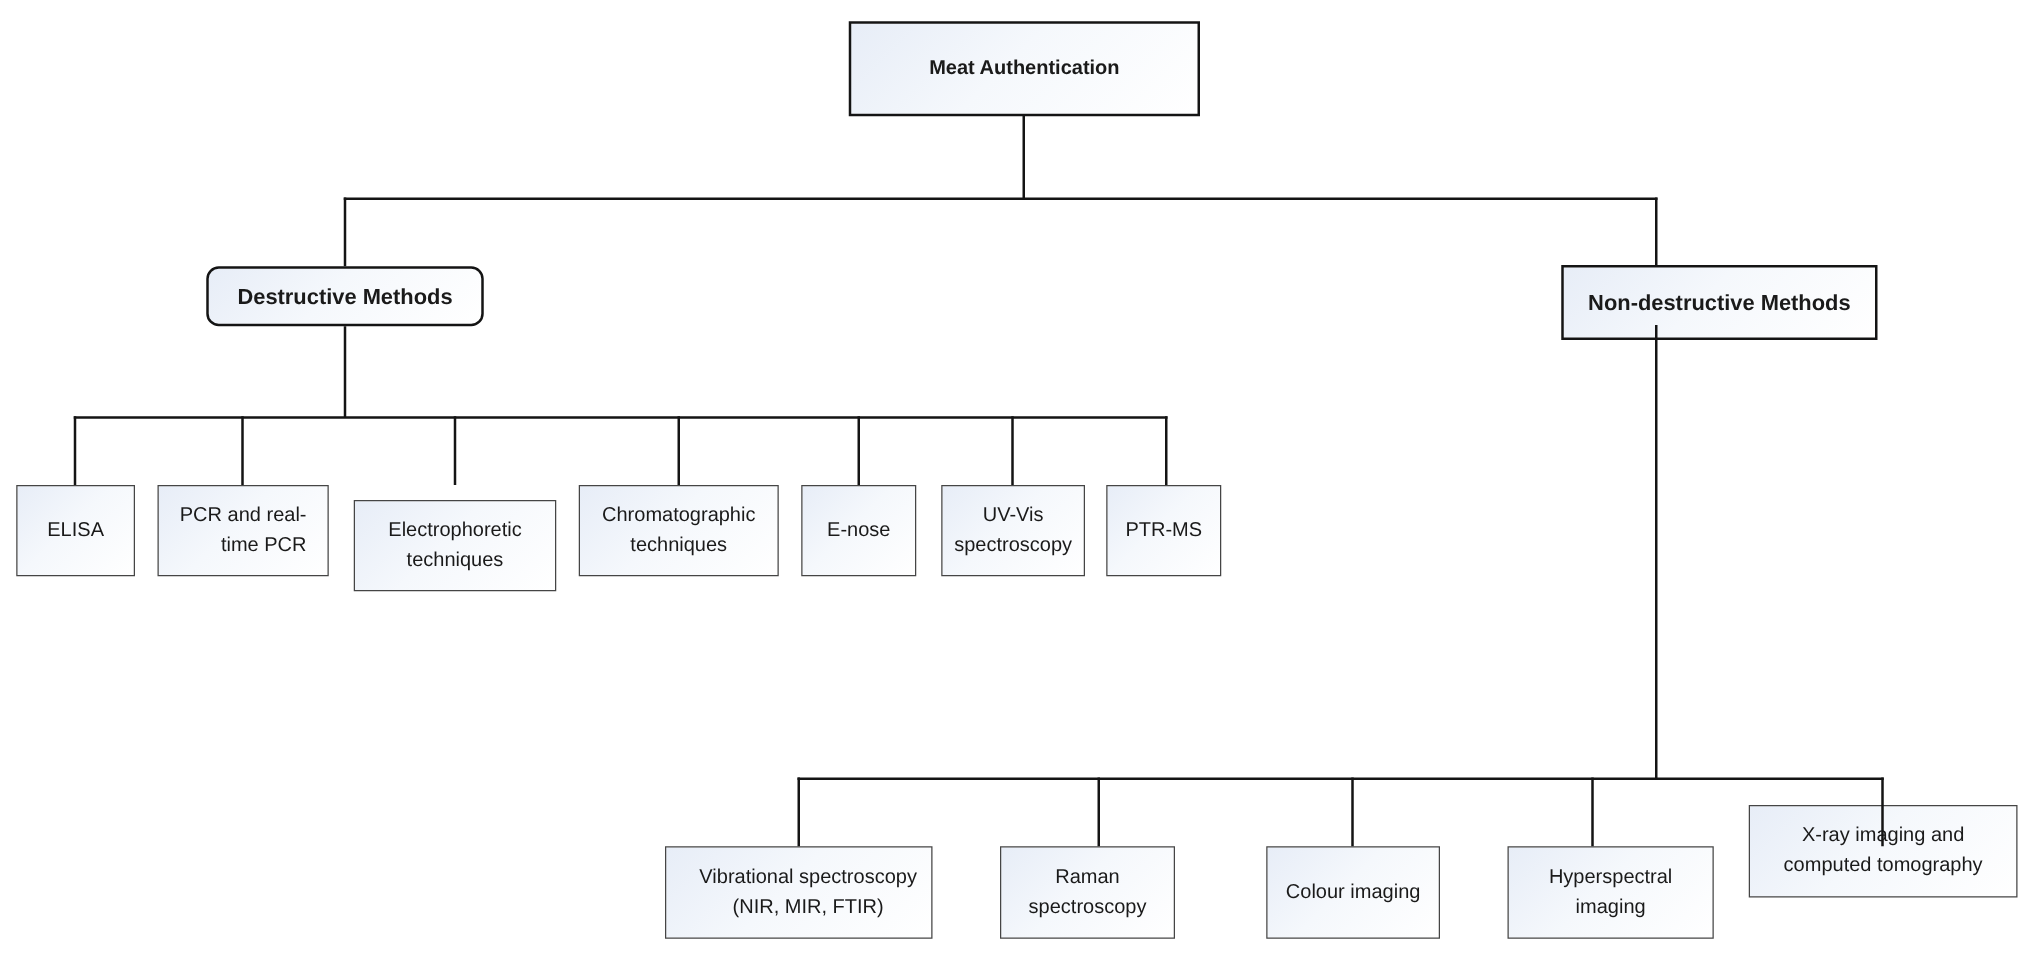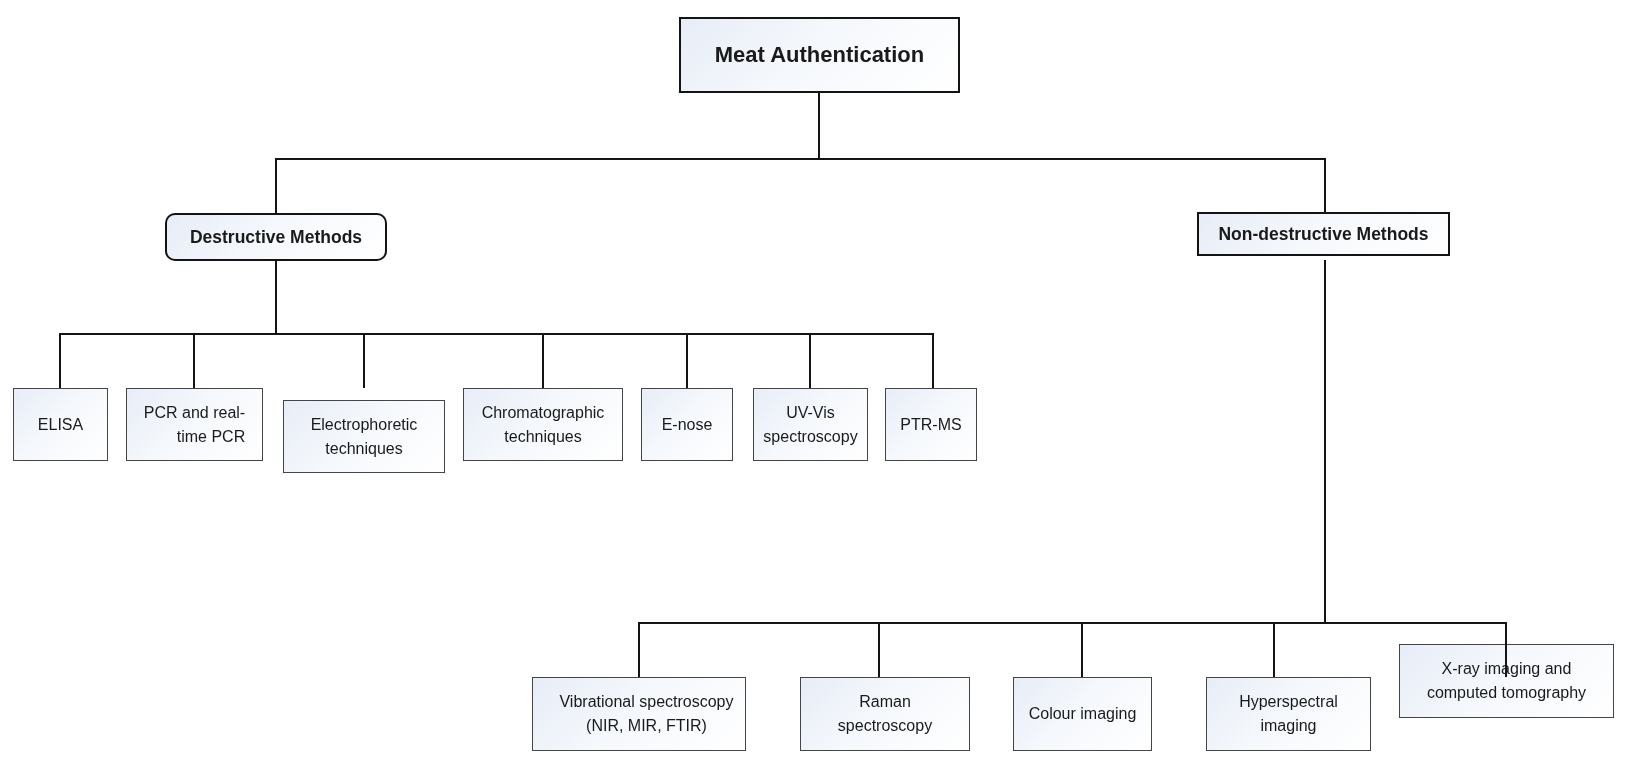--- a/index.html
+++ b/index.html
@@ -15,37 +15,37 @@
     position: absolute;
     box-sizing: border-box;
     display: flex;
     align-items: center;
     justify-content: center;
     text-align: center;
     background: linear-gradient(135deg, #e7edf7 0%, #f5f8fc 45%, #ffffff 100%);
   }
   .node .label { white-space: pre-line; }
   .header { border: 2px solid #141414; font-weight: bold; }
-  .root   { font-size: 22px; }
+  .root   { font-size: 16px; }
   .branch { font-size: 17.5px; }
   .leaf   { border: 1.5px solid #454545; font-size: 16px; line-height: 1.5; }
   .line   { position: absolute; background: #141414; }
 </style>
 </head>
 <body>
 
 <div class="node header root" style="left:679px; top:17px; width:281px; height:76px;">
   <span class="label">Meat Authentication</span>
 </div>
 
 <div class="node header branch" style="left:165px; top:213px; width:222px; height:48px;border-radius:10px;">
   <span class="label">Destructive Methods</span>
 </div>
 
-<div class="node header branch" style="left:1197px; top:212px; width:253px; height:44px;">
+<div class="node header branch" style="left:1249px; top:212px; width:253px; height:60px;">
   <span class="label">Non-destructive Methods</span>
 </div>
 
 <div class="node leaf" style="left:13px; top:388px; width:95px; height:73px;">
   <span class="label">ELISA</span>
 </div>
 
 <div class="node leaf" style="left:126px; top:388px; width:137px; height:73px;text-align:right;">
   <span class="label">PCR and real-
 time PCR</span>
@@ -72,21 +72,21 @@
 
 <div class="node leaf" style="left:885px; top:388px; width:92px; height:73px;">
   <span class="label">PTR-MS</span>
 </div>
 
 <div class="node leaf" style="left:532px; top:677px; width:214px; height:74px;padding-left:15px;">
   <span class="label">Vibrational spectroscopy
 (NIR, MIR, FTIR)</span>
 </div>
 
-<div class="node leaf" style="left:800px; top:677px; width:170px; height:74px;">
+<div class="node leaf" style="left:800px; top:677px; width:140px; height:74px;">
   <span class="label">Raman
 spectroscopy</span>
 </div>
 
 <div class="node leaf" style="left:1013px; top:677px; width:139px; height:74px;">
   <span class="label">Colour imaging</span>
 </div>
 
 <div class="node leaf" style="left:1206px; top:677px; width:165px; height:74px;">
   <span class="label">Hyperspectral

